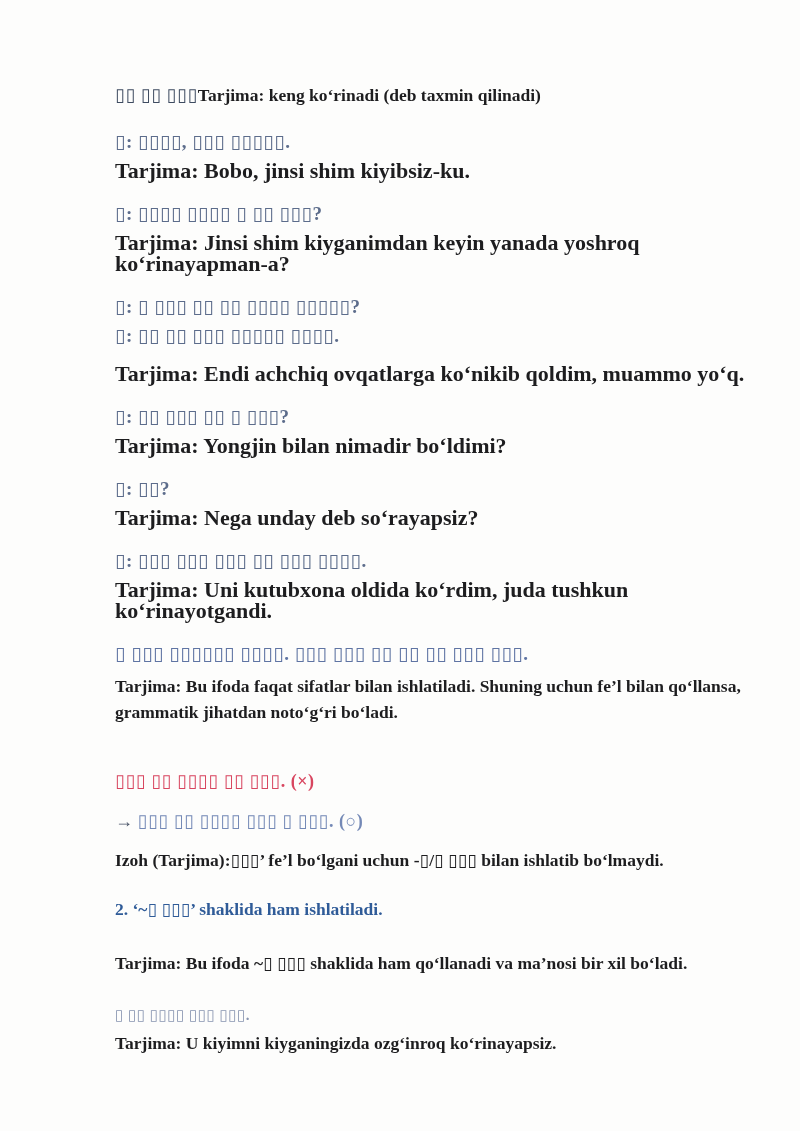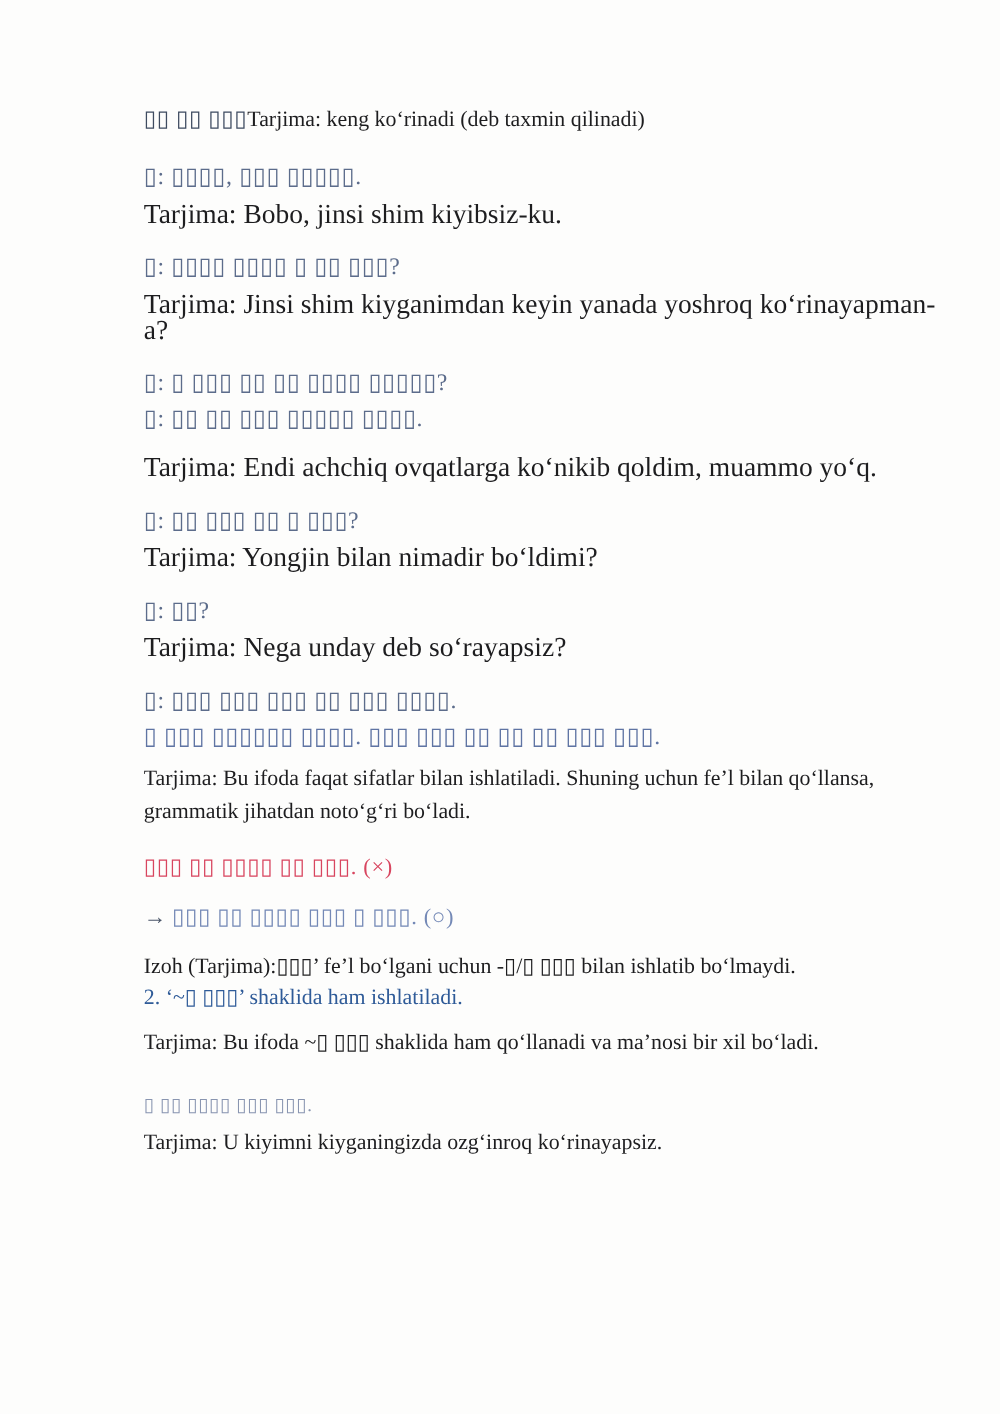--- a/index.html
+++ b/index.html
@@ -7,20 +7,21 @@
     width:800px;height:1131px;
     background:#fdfdfc;
     overflow:hidden;
     font-family:"Liberation Serif","DejaVu Serif",serif;
     color:#1d1d1f;
   }
   .page{
     box-sizing:border-box;
     width:800px;height:984px;
     padding:84px 47px 0 115px;
+    font-weight:bold;
   }
   p{margin:0;}
   
   .k-line{
     font-size:19px;line-height:22px;
     color:#5c6c8b;
     letter-spacing:0.5px;
     margin-bottom:7px;
   }
   .k-line.gap-big{margin-bottom:16px;}
@@ -32,41 +33,41 @@
     margin-bottom:22px;
   }
   .intro{font-size:17.5px;line-height:22px;margin-bottom:25px;color:#1d1d1f;}
   .note-k{
     font-size:19px;line-height:22px;
     color:#5f74a3;letter-spacing:0.5px;
     margin-bottom:8px;
   }
   .note-t{
     font-size:17.5px;line-height:26px;
-    margin-bottom:22px;
+    margin-bottom:46px;
   }
   .wrong{
     font-size:18px;line-height:21px;
     color:#d8455f;letter-spacing:0.5px;
     margin-bottom:19px;
   }
   .correct{
     font-size:18px;line-height:21px;
     color:#7489b6;letter-spacing:0.5px;
     margin-bottom:18px;
   }
   .correct .arrow{color:#4a5568;letter-spacing:0;}
   .izoh{
     font-size:17.5px;line-height:21px;
-    margin-bottom:4px;
+    margin-bottom:28px;
   }
   .heading2{
     font-size:17.5px;line-height:21px;
     color:#2f5b98;
-    margin-bottom:15px;
+    margin-bottom:33px;
   }
   .sect2-t{
     font-size:17.5px;line-height:21px;
     margin-bottom:32px;
   }
   .example-small{
     font-size:15px;line-height:18px;
     color:#8995b0;letter-spacing:0.5px;
     margin-bottom:9px;
   }
@@ -92,20 +93,21 @@
   <p class="k-line gap-big">▯: ▯▯ ▯▯ ▯▯▯ ▯▯▯▯▯ ▯▯▯▯.</p>
   <p class="t-line">Tarjima: Endi achchiq ovqatlarga ko‘nikib qoldim, muammo yo‘q.</p>
 
   <p class="k-line">▯: ▯▯ ▯▯▯ ▯▯ ▯ ▯▯▯?</p>
   <p class="t-line">Tarjima: Yongjin bilan nimadir bo‘ldimi?</p>
 
   <p class="k-line">▯: ▯▯?</p>
   <p class="t-line">Tarjima: Nega unday deb so‘rayapsiz?</p>
 
   <p class="k-line">▯: ▯▯▯ ▯▯▯ ▯▯▯ ▯▯ ▯▯▯ ▯▯▯▯.</p>
+  <p class="t-line">Tarjima: Uni kutubxona oldida ko‘rdim, juda tushkun ko‘rinayotgandi.</p>
 
   <p class="note-k"> ▯ ▯▯▯ ▯▯▯▯▯▯ ▯▯▯▯. ▯▯▯ ▯▯▯ ▯▯ ▯▯ ▯▯ ▯▯▯ ▯▯▯.</p>
   <p class="note-t">Tarjima: Bu ifoda faqat sifatlar bilan ishlatiladi. Shuning uchun fe’l bilan qo‘llansa, grammatik jihatdan noto‘g‘ri bo‘ladi.</p>
 
   <p class="wrong">▯▯▯ ▯▯ ▯▯▯▯ ▯▯ ▯▯▯. (×)</p>
 
   <p class="correct"><span class="arrow">→ </span><span>▯▯▯ ▯▯ ▯▯▯▯ ▯▯▯ ▯ ▯▯▯. (○)</span></p>
 
   <p class="izoh">Izoh (Tarjima):▯▯▯’ fe’l bo‘lgani uchun -▯/▯ ▯▯▯ bilan ishlatib bo‘lmaydi.</p>
 

